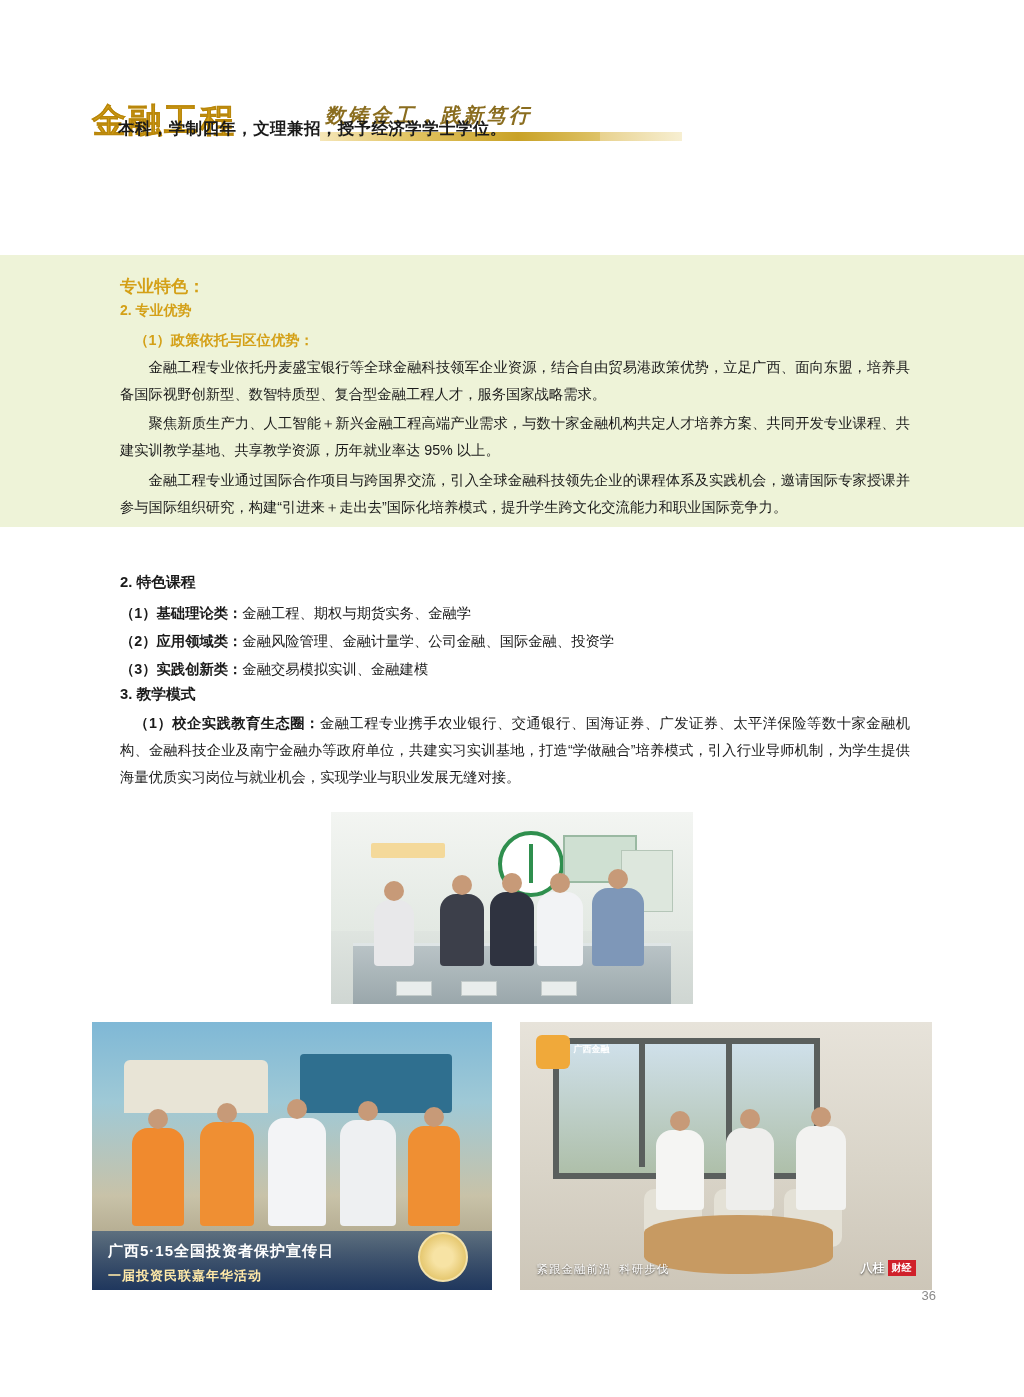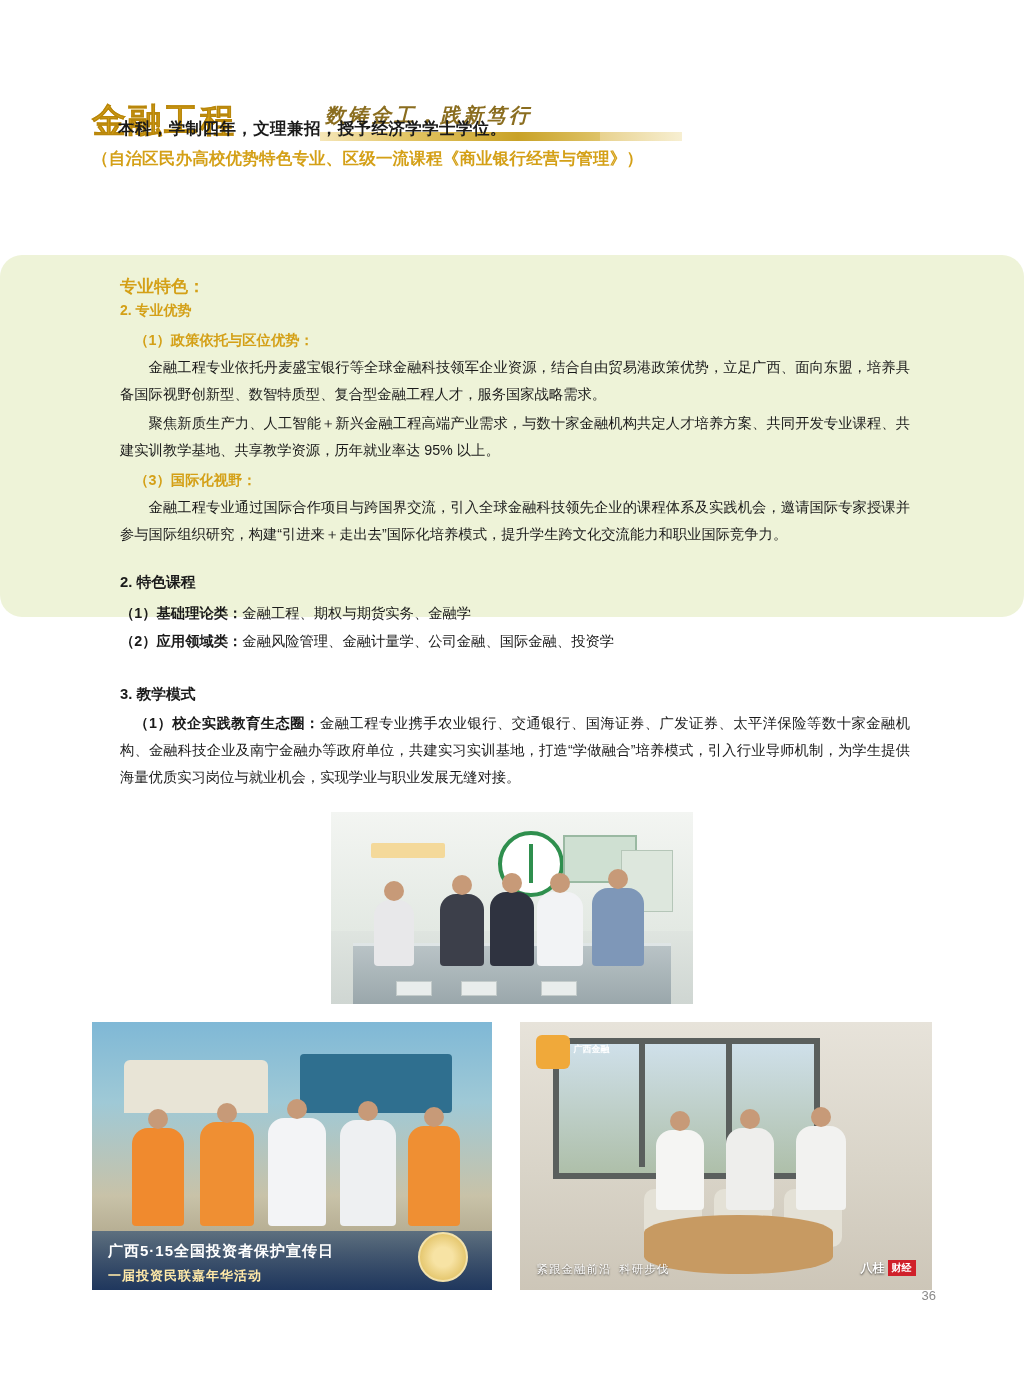--- a/index.html
+++ b/index.html
@@ -84,23 +84,22 @@
     color: #1a1a1a;
     letter-spacing: 0.4px;
   }
 
   
   .highlight {
     position: absolute;
     left: 0;
     top: 255px;
     width: 1024px;
-    height: 362px;
+    height: 272px;
     background: #eef3d8;
-    border-radius: 22px;
   }
   .hl-title {
     position: absolute;
     left: 120px;
     top: 20px;
     font-size: 17px;
     font-weight: bold;
     color: #d4a017;
   }
   .hl-sub1 {
@@ -255,51 +254,52 @@
 </head>
 <body>
 
 <div class="page">
 
   <div class="header">
     <div class="title-main">金融工程</div>
     <div class="gold-bar"></div>
     <div class="gold-bar2"></div>
     <div class="title-cursive">数铸金工，践新笃行</div>
-    <div class="subtitle">（自治区民办高校优势特色专业、区级一流课程《商业银行经营与管理》）</div>
   </div>
 
   <div class="degree-line">本科，学制四年，文理兼招，授予经济学学士学位。</div>
 
   <div class="highlight">
     <div class="hl-title">专业特色：</div>
     <div class="hl-sub1">2. 专业优势</div>
 
     <div class="body-block" style="top:72px;">
       <div class="lead-gold" style="text-indent:1em;">（1）政策依托与区位优势：</div>
       <div class="indent">金融工程专业依托丹麦盛宝银行等全球金融科技领军企业资源，结合自由贸易港政策优势，立足广西、面向东盟，培养具备国际视野创新型、数智特质型、复合型金融工程人才，服务国家战略需求。</div>
     </div>
 
     <div class="body-block" style="top:155px;">
       <div class="indent">聚焦新质生产力、人工智能＋新兴金融工程高端产业需求，与数十家金融机构共定人才培养方案、共同开发专业课程、共建实训教学基地、共享教学资源，历年就业率达 95% 以上。</div>
     </div>
 
     <div class="body-block" style="top:212px;">
-      <div class="lead-gold" style="text-indent:1em;">（3）国际化视野：</div>
       <div class="indent">金融工程专业通过国际合作项目与跨国界交流，引入全球金融科技领先企业的课程体系及实践机会，邀请国际专家授课并参与国际组织研究，构建“引进来＋走出去”国际化培养模式，提升学生跨文化交流能力和职业国际竞争力。</div>
     </div>
   </div>
 
   <div class="sec-head" style="top:573px;">2. 特色课程</div>
 
   <div class="line-item" style="top:600px;">
     <span class="bold">（1）基础理论类：</span><span>金融工程、期权与期货实务、金融学</span>
   </div>
   <div class="line-item" style="top:628px;">
     <span class="bold">（2）应用领域类：</span><span>金融风险管理、金融计量学、公司金融、国际金融、投资学</span>
+  </div>
+  <div class="line-item" style="top:656px;">
+    <span class="bold">（3）实践创新类：</span><span>金融交易模拟实训、金融建模</span>
   </div>
 
   <div class="sec-head" style="top:685px;">3. 教学模式</div>
 
   <div class="body-block" style="top:710px; left:120px;">
     <span class="bold" style="margin-left:1em;">（1）校企实践教育生态圈：</span><span>金融工程专业携手农业银行、交通银行、国海证券、广发证券、太平洋保险等数十家金融机构、金融科技企业及南宁金融办等政府单位，共建实习实训基地，打造“学做融合”培养模式，引入行业导师机制，为学生提供海量优质实习岗位与就业机会，实现学业与职业发展无缝对接。</span>
   </div>
 
   <div class="photo photo-top">
     <div class="p1-bg"></div>

